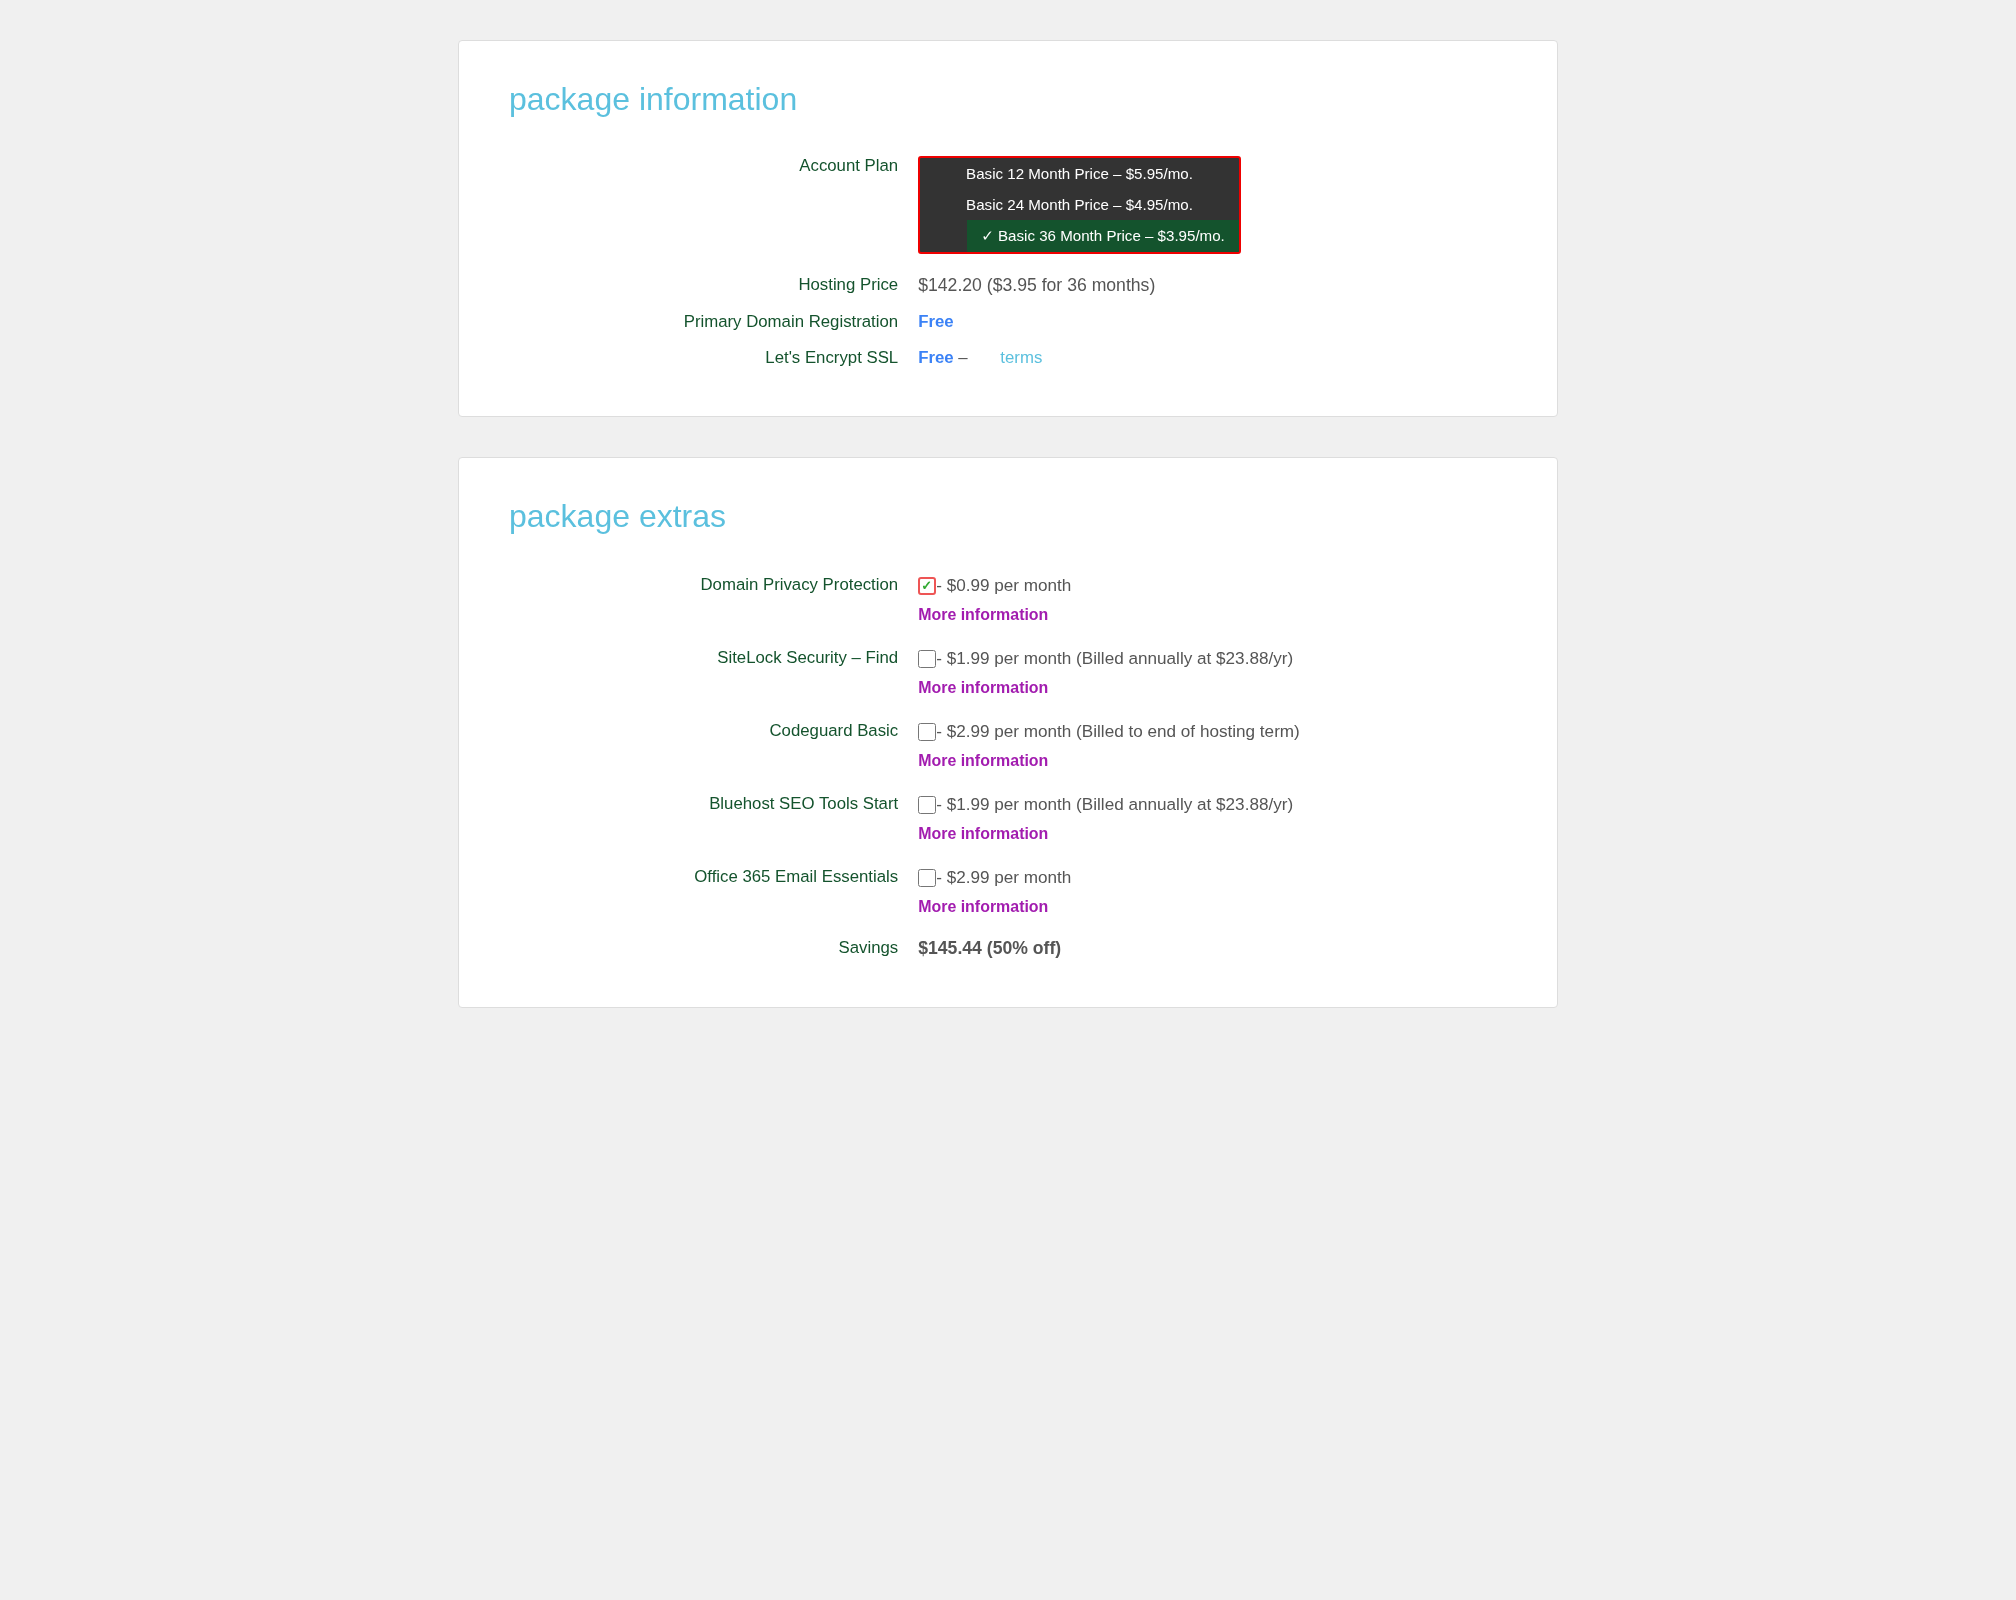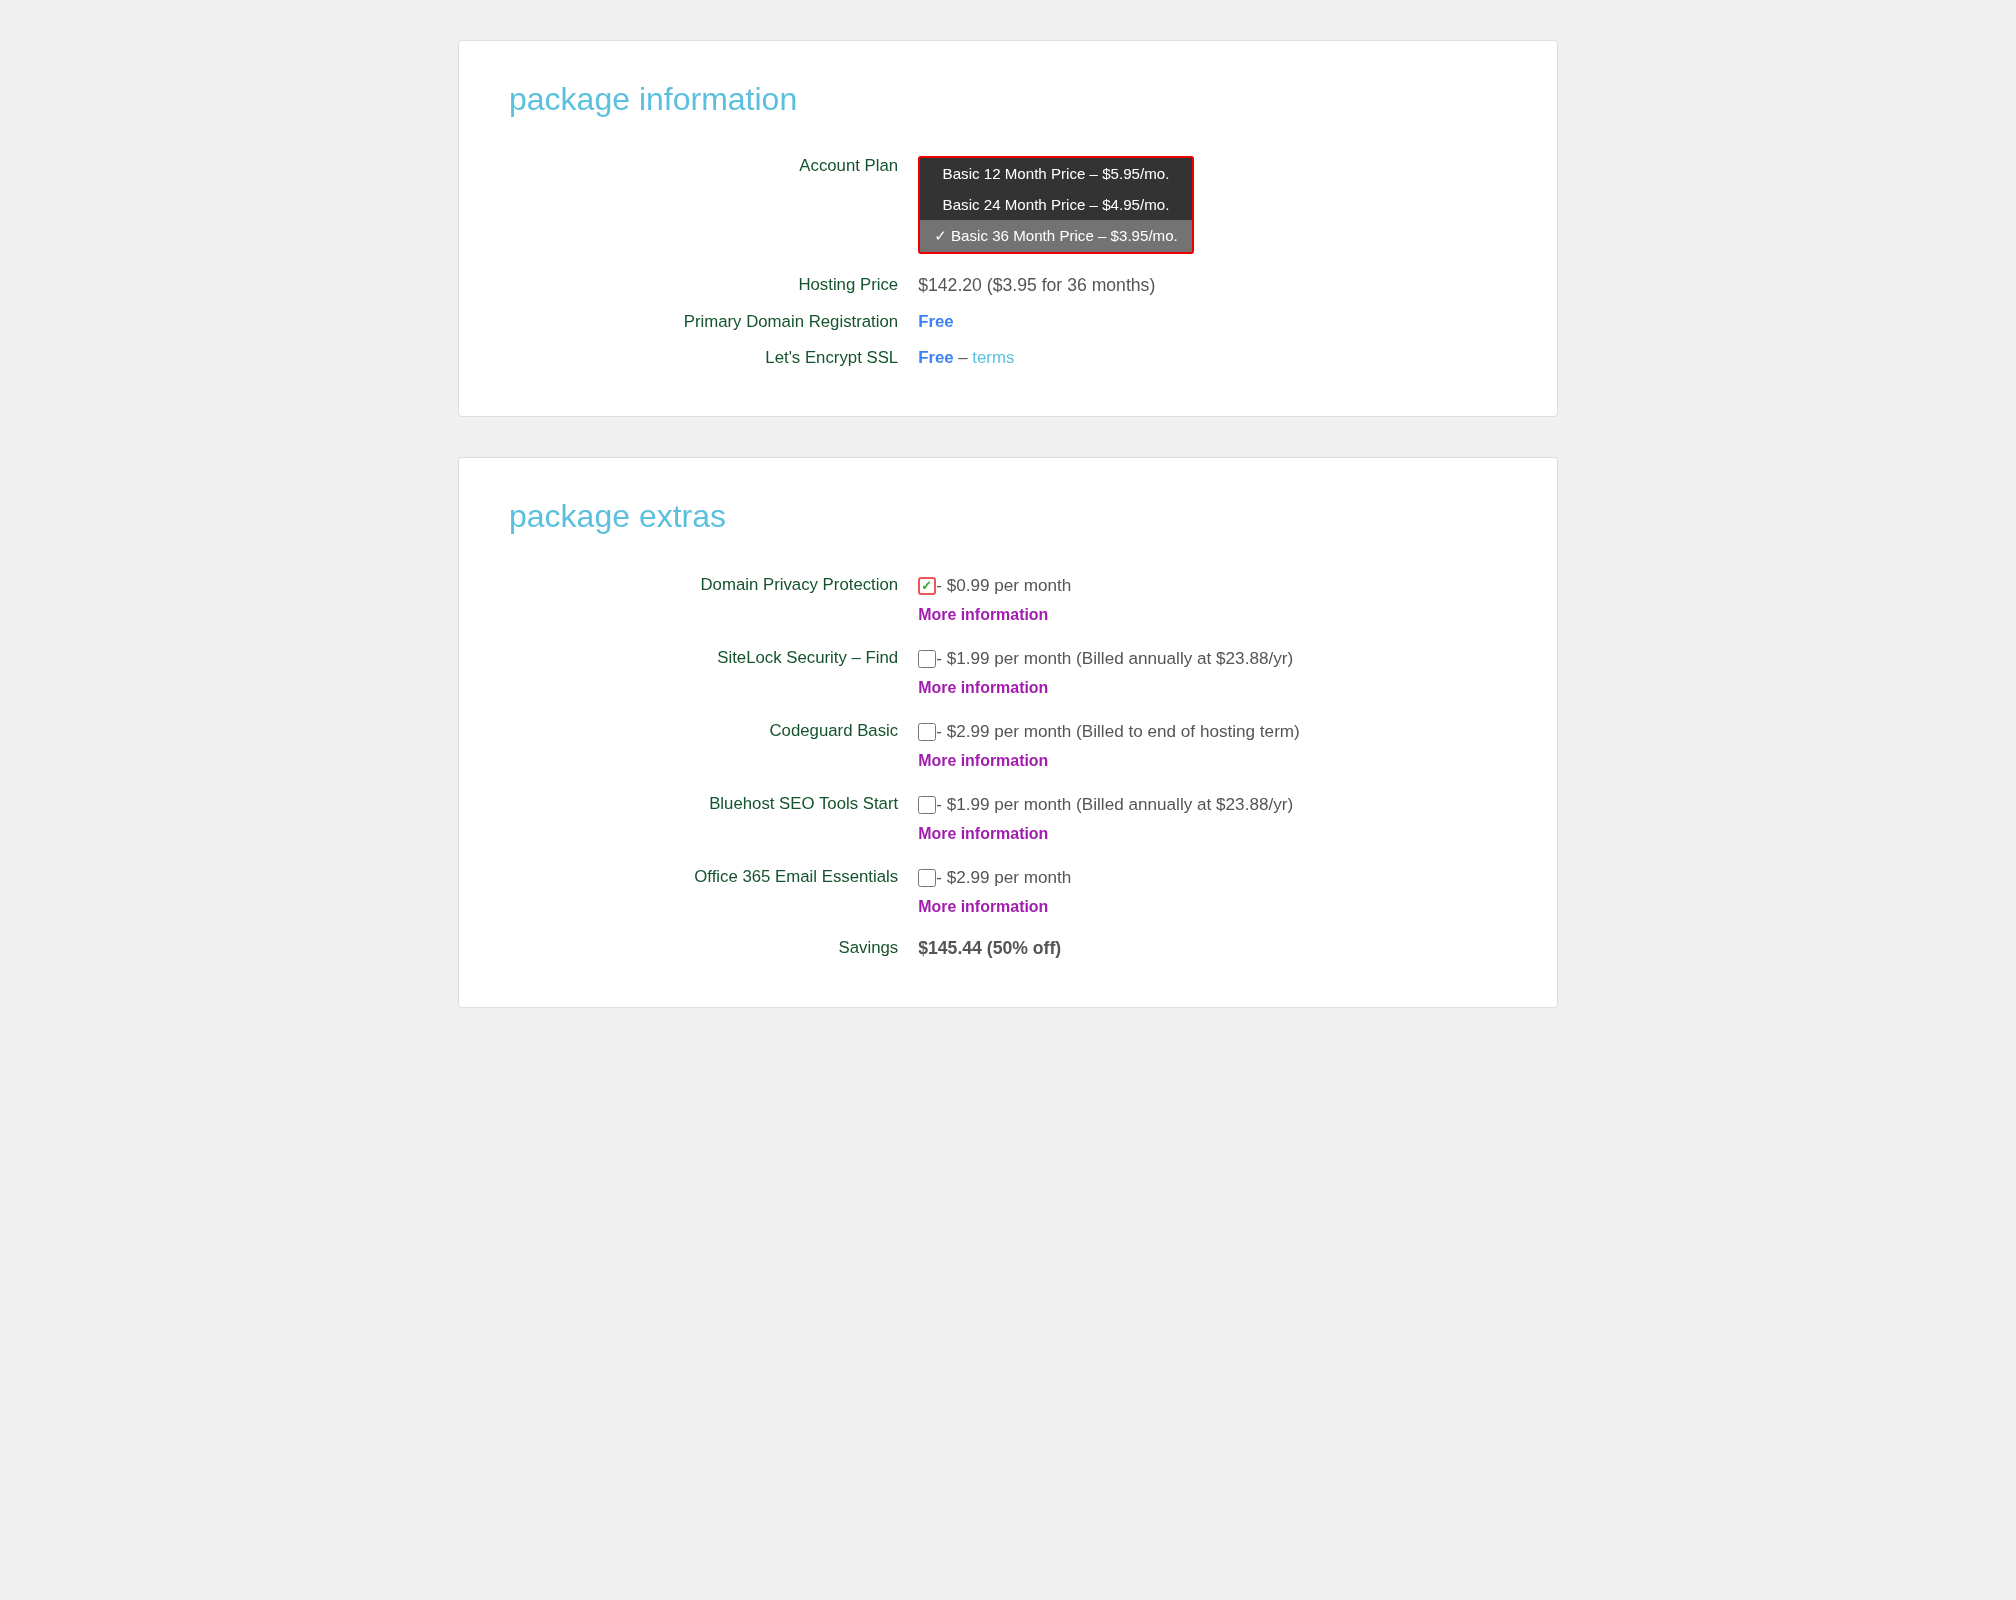--- a/index.html
+++ b/index.html
@@ -60,36 +60,38 @@
       font-size: 0.9em;
       overflow: hidden;
       min-width: 240px;
     }
     .dropdown-item {
       padding: 7px 14px;
       cursor: pointer;
       text-align: center;
     }
     .dropdown-item.selected {
-      background: #737373;
+      background: #14532d;
       color: #fff;
+      margin-left: 47px;
     }
     .dropdown-item.selected::before {
       content: '✓ ';
     }
     
     .free-text {
       font-weight: bold;
       color: #3b82f6;
       text-align: right;
     }
     .terms-link {
       color: #5bc0de;
       text-decoration: none;
       cursor: pointer;
+      margin-left: 28px;
     }
     .more-info {
       color: #a21caf;
       font-size: 0.95em;
       display: block;
       margin-top: 10px;
       margin-bottom: 6px;
       cursor: pointer;
       font-weight: bold;
     }

